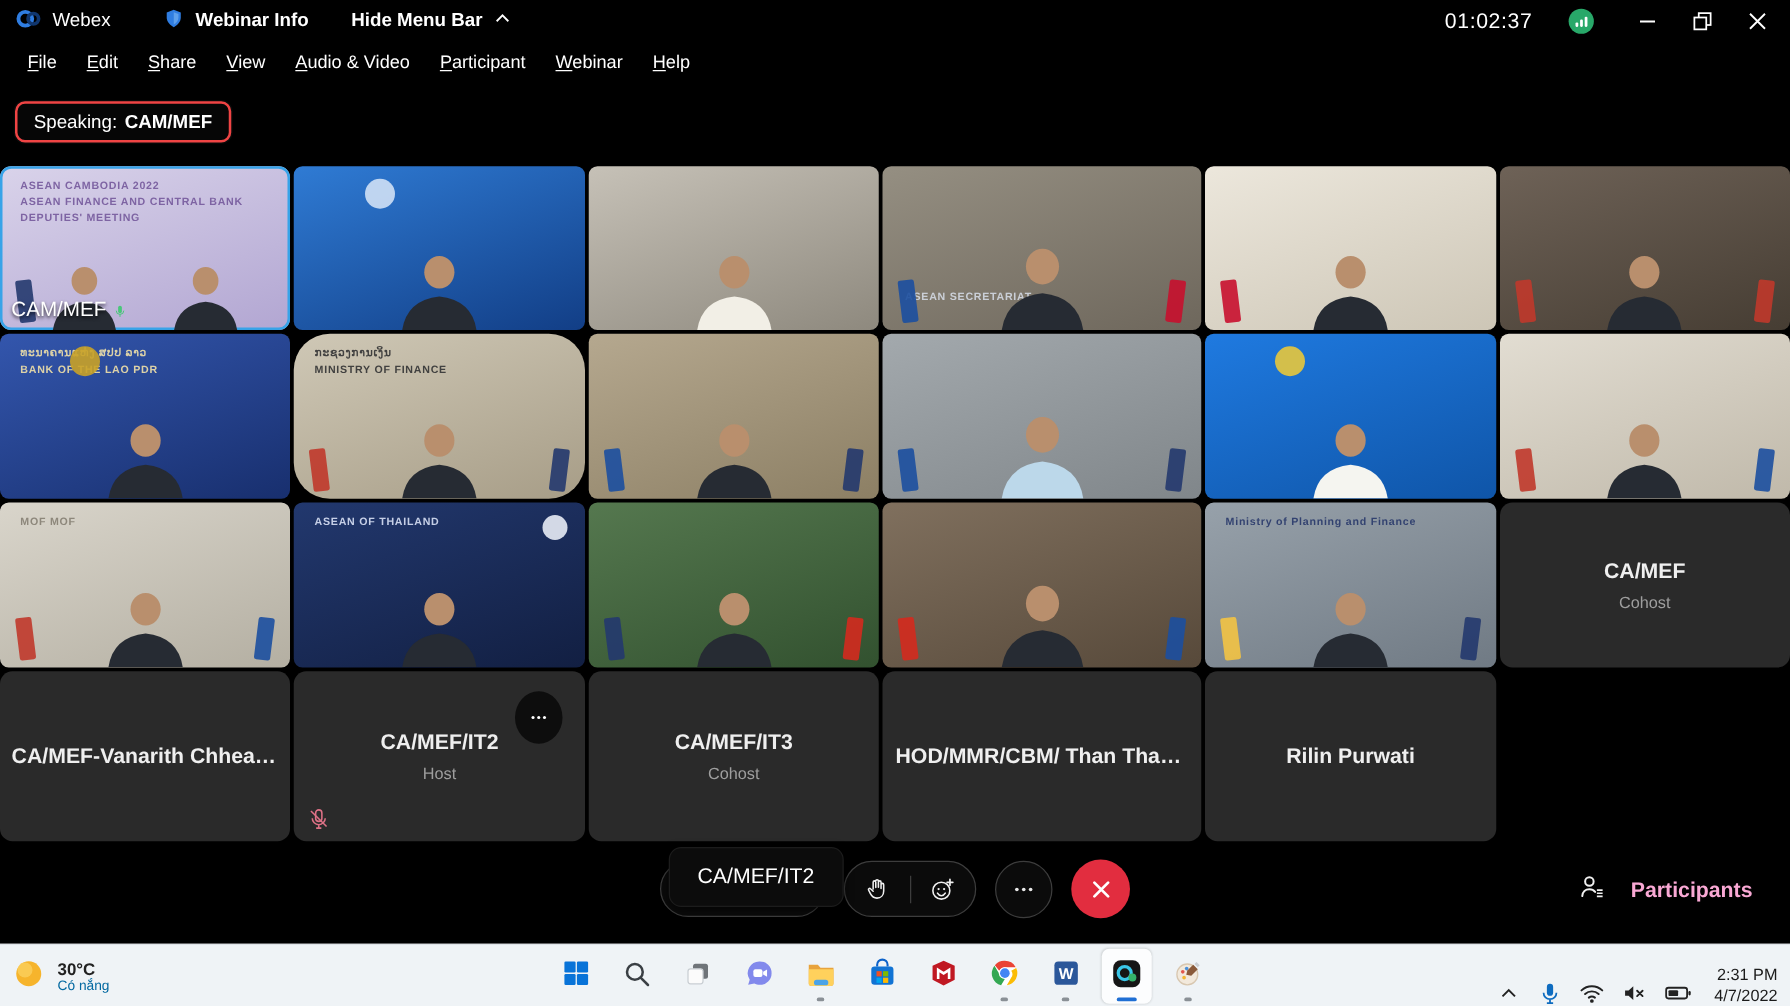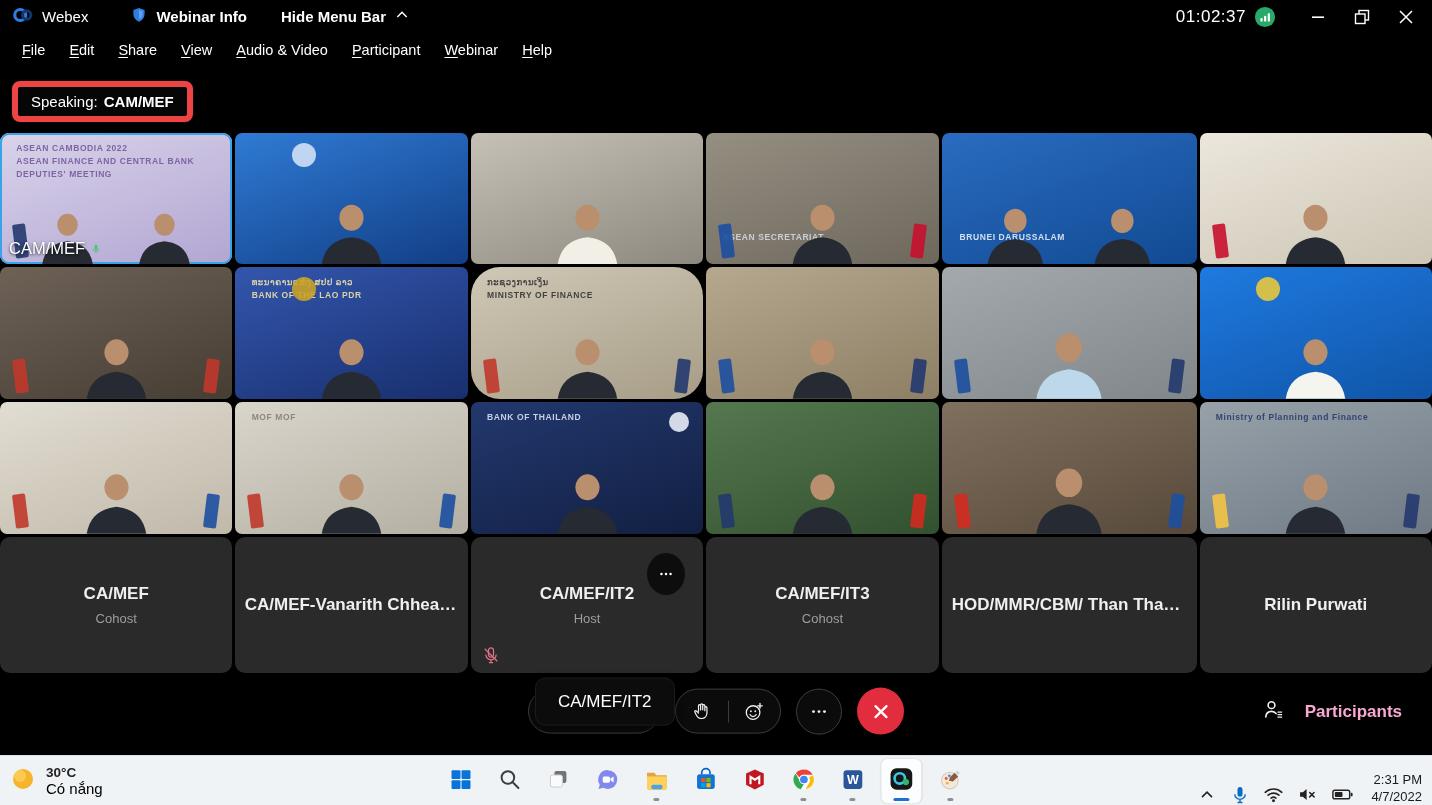--- a/index.html
+++ b/index.html
@@ -6,33 +6,33 @@
   html,body { width:1432px; height:805px; background:#000; overflow:hidden;
     font-family:"Liberation Sans", sans-serif; -webkit-font-smoothing:antialiased; }
   .window { position:relative; width:1432px; height:755px; background:#000; color:#fff; }
 
   
   .titlebar { display:flex; align-items:center; height:33px; padding:0 6px 0 12px; }
   .titlebar .brand { display:flex; align-items:center; gap:8px; font-size:15px; font-weight:400; }
   .tb-group { display:flex; align-items:center; gap:8px; margin-left:42px; font-size:15px; font-weight:700; }
   .hidebar { display:flex; align-items:center; gap:8px; margin-left:34px; font-size:15px; font-weight:700; cursor:default; }
   .tb-right { margin-left:auto; display:flex; align-items:center; gap:4px; }
-  .timer { font-size:17px; font-weight:400; letter-spacing:.5px; margin-right:4px; }
+  .timer { font-size:17px; font-weight:400; letter-spacing:.5px; margin-right:24px; }
   .conn { width:22px; height:22px; margin-right:18px; }
   .winbtn { width:40px; height:28px; display:flex; align-items:center; justify-content:center; }
 
   
   .menubar { display:flex; align-items:center; height:33px; padding-left:10px; gap:0; }
   .menu-item { font-size:14.5px; padding:6px 12px; cursor:default; }
   .menu-item u { text-decoration:underline; text-underline-offset:2px; }
 
   
   .badge-row { height:67px; padding:15px 0 0 12px; }
   .speak-badge { display:inline-flex; align-items:center; gap:6px; padding:6px 13px;
-    border:6px solid #ef4444; border-radius:8px; background:#060606; font-size:15px;
+    border:2px solid #ef4444; border-radius:8px; background:#060606; font-size:15px;
     box-shadow:0 0 0 1px #0a0a0a; }
   .speak-badge b { font-weight:700; }
 
   
   .grid { display:grid; grid-template-columns:repeat(6, 1fr); grid-template-rows:131px 132px 132px 136px;
     gap:3px; width:1432px; }
   .tile { position:relative; border-radius:7px; overflow:hidden; background:#202020; }
   .tile.active { outline:2px solid #38a3e8; outline-offset:-2px; border-radius:9px; }
   .tile .backdrop { position:absolute; top:9px; left:50%; transform:translateX(-50%);
     width:86%; text-align:left; font-size:8.5px; font-weight:700; letter-spacing:.6px;
@@ -69,21 +69,21 @@
   .leave { width:47px; height:47px; border-radius:50%; background:#e22d3f; border:none;
     display:flex; align-items:center; justify-content:center; }
   .participants-btn { position:absolute; right:30px; top:50%; transform:translateY(-54%);
     display:flex; align-items:center; gap:19px; font-size:17px; font-weight:700; color:#f9a8d4; }
 
   
   .taskbar { position:relative; width:1432px; height:64px; background:#eff3f6;
     border-top:1px solid #dfe4e8; color:#1b1b1b; }
   .weather { position:absolute; left:10px; top:0; height:50px; display:flex; align-items:center; gap:10px; }
   .weather .t { font-size:13.5px; font-weight:700; color:#222; }
-  .weather .c { font-size:15px; color:#000000; }
+  .weather .c { font-size:11px; color:#0369a1; }
   .tb-icons { position:absolute; left:50%; top:0; transform:translateX(-52%); height:50px;
     display:flex; align-items:center; gap:9px; }
   .app { width:40px; height:44px; border-radius:6px; display:flex; flex-direction:column;
     align-items:center; justify-content:center; position:relative; }
   .app.active { background:#fcfdfe; box-shadow:0 0 2px rgba(0,0,0,.15); }
   .app .dot { position:absolute; bottom:2px; width:6px; height:3px; border-radius:2px; background:#8a9096; }
   .app.active .dot { width:16px; background:#1f6fd4; }
   .tray { position:absolute; right:10px; top:0; height:50px; display:flex; align-items:flex-end; gap:13px; }
   .clock { text-align:right; font-size:13px; line-height:1.35; color:#1b1b1b; margin-left:4px; }
 </style>
@@ -210,38 +210,20 @@
 
 
 ASEAN SECRETARIAT</div>
         <svg class="sil" style="left:30%;width:40%;height:62%;" viewBox="0 0 100 70" preserveAspectRatio="xMidYMax meet">
           <ellipse cx="50" cy="20" rx="13" ry="14" fill="#b98f6d"></ellipse>
           <path d="M18 70 Q22 44 50 41 Q78 44 82 70 Z" fill="#262b33"></path>
         </svg>
         <div class="flag" style="background: rgb(28, 79, 160); left: 14px; transform: rotate(-7deg);"></div>
         <div class="flag" style="background: rgb(200, 16, 46); right: 14px; transform: rotate(7deg);"></div>
       </div>
-      <div class="tile" title="Brunei Darussalam, two delegates, blue patterned backdrop" style="background: linear-gradient(160deg, rgb(42, 108, 192) 0%, rgb(17, 74, 147) 100%);">
-        <div class="backdrop" style="color: rgb(216, 228, 245);">
-
-
-
-
-
-
-BRUNEI DARUSSALAM</div>
-        <svg class="sil" style="left:12%;width:34%;height:62%;" viewBox="0 0 100 70" preserveAspectRatio="xMidYMax meet">
-          <ellipse cx="50" cy="20" rx="13" ry="14" fill="#b98f6d"></ellipse>
-          <path d="M18 70 Q22 44 50 41 Q78 44 82 70 Z" fill="#262b33"></path>
-        </svg>
-        <svg class="sil" style="left:54%;width:34%;height:62%;" viewBox="0 0 100 70" preserveAspectRatio="xMidYMax meet">
-          <ellipse cx="50" cy="20" rx="13" ry="14" fill="#b98f6d"></ellipse>
-          <path d="M18 70 Q22 44 50 41 Q78 44 82 70 Z" fill="#262b33"></path>
-        </svg>
-      </div>
       <div class="tile" title="Indonesia delegate, white wall with portraits" style="background: linear-gradient(160deg, rgb(236, 231, 220) 0%, rgb(205, 198, 182) 100%);">
         <svg class="sil" style="left:30%;width:40%;height:62%;" viewBox="0 0 100 70" preserveAspectRatio="xMidYMax meet">
           <ellipse cx="50" cy="20" rx="13" ry="14" fill="#b98f6d"></ellipse>
           <path d="M18 70 Q22 44 50 41 Q78 44 82 70 Z" fill="#262b33"></path>
         </svg>
         <div class="flag" style="background: rgb(200, 16, 46); left: 14px; transform: rotate(-7deg);"></div>
       </div>
       <div class="tile" title="delegate with Indonesian flags, dark office" style="background: linear-gradient(160deg, rgb(110, 98, 87) 0%, rgb(70, 61, 51) 100%);">
         <svg class="sil" style="left:30%;width:40%;height:62%;" viewBox="0 0 100 70" preserveAspectRatio="xMidYMax meet">
           <ellipse cx="50" cy="20" rx="13" ry="14" fill="#b98f6d"></ellipse>
@@ -303,21 +285,21 @@
       <div class="tile" title="Singapore MOF backdrop, delegate with plant" style="background: linear-gradient(160deg, rgb(217, 213, 203) 0%, rgb(180, 175, 162) 100%);">
         <div class="backdrop" style="color: rgb(138, 132, 120);">MOF          MOF</div>
         <svg class="sil" style="left:30%;width:40%;height:62%;" viewBox="0 0 100 70" preserveAspectRatio="xMidYMax meet">
           <ellipse cx="50" cy="20" rx="13" ry="14" fill="#b98f6d"></ellipse>
           <path d="M18 70 Q22 44 50 41 Q78 44 82 70 Z" fill="#262b33"></path>
         </svg>
         <div class="flag" style="background: rgb(192, 57, 43); left: 14px; transform: rotate(-7deg);"></div>
         <div class="flag" style="background: rgb(28, 79, 160); right: 14px; transform: rotate(7deg);"></div>
       </div>
       <div class="tile" title="Bank of Thailand, navy backdrop with emblem" style="background: linear-gradient(160deg, rgb(34, 56, 110) 0%, rgb(18, 31, 66) 100%);">
-        <div class="backdrop" style="color: rgb(207, 216, 238);">BANK OF THAILAND</div>
+        <div class="backdrop" style="color: rgb(207, 216, 238);">ASEAN OF THAILAND</div>
         <div class="emblem" style="background: rgb(232, 236, 245); width: 20px; height: 20px; top: 10px; right: 14px;"></div>
         <svg class="sil" style="left:30%;width:40%;height:62%;" viewBox="0 0 100 70" preserveAspectRatio="xMidYMax meet">
           <ellipse cx="50" cy="20" rx="13" ry="14" fill="#b98f6d"></ellipse>
           <path d="M18 70 Q22 44 50 41 Q78 44 82 70 Z" fill="#262b33"></path>
         </svg>
       </div>
       <div class="tile" title="Vietnam delegate outdoors, temple and greenery" style="background: linear-gradient(160deg, rgb(85, 120, 79) 0%, rgb(50, 81, 47) 100%);">
         <svg class="sil" style="left:30%;width:40%;height:62%;" viewBox="0 0 100 70" preserveAspectRatio="xMidYMax meet">
           <ellipse cx="50" cy="20" rx="13" ry="14" fill="#b98f6d"></ellipse>
           <path d="M18 70 Q22 44 50 41 Q78 44 82 70 Z" fill="#262b33"></path>

